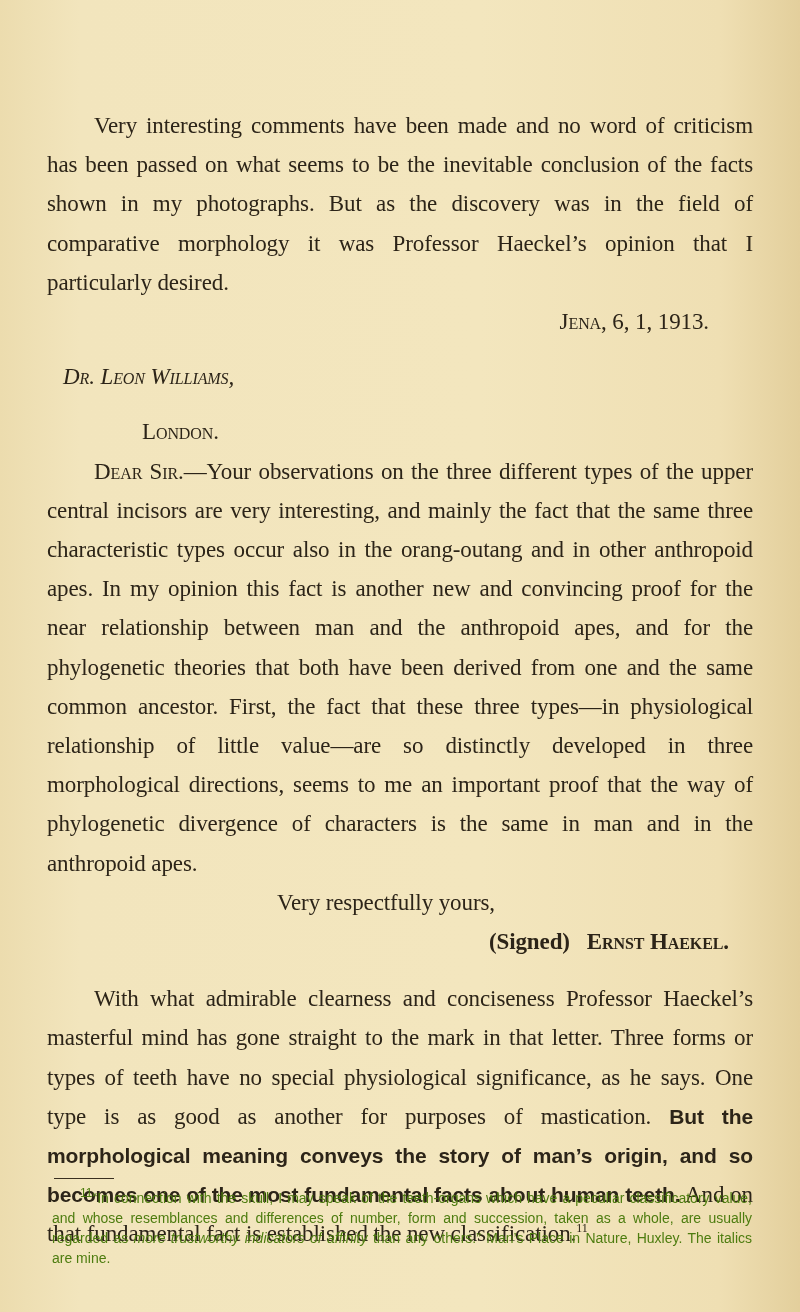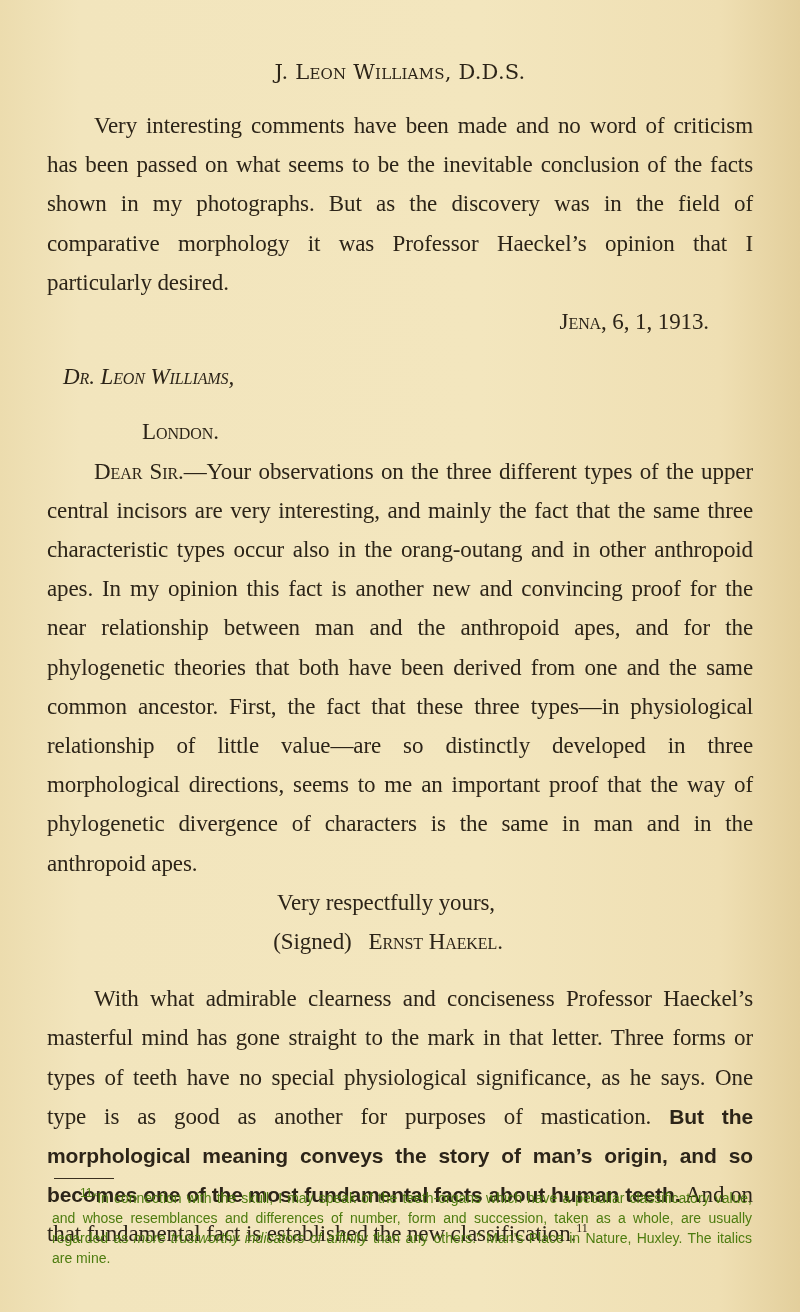--- a/index.html
+++ b/index.html
@@ -21,21 +21,21 @@
     font-size: 19.5px; line-height: 39.2px; text-align: justify;
     font-family: "Liberation Serif", "DejaVu Serif", serif;
     font-size: 23px; letter-spacing: -0.1px;
   }
   .p { margin: 0; text-indent: 47px; }
   .p.noindent { text-indent: 0; }
   .right { text-align: right; padding-right: 44px; }
   .addressee { margin: 16px; font-style: italic; }
   .addr2 { margin: 0; padding-left: 95px; }
   .closing { margin: 0; padding-left: 230px; }
-  .signed { margin: 0; text-align: center; padding-right: 24px; }
+  .signed { margin: 0; text-align: right; padding-right: 24px; font-weight: bold; }
   .gap { height: 18px; }
   .bold { font-weight: bold; font-family: "Liberation Sans", "DejaVu Sans", sans-serif; font-size: 21px; }
   sup { font-size: 12px; line-height: 0; vertical-align: super; }
   .rule { position: absolute; left: 54px; top: 1178px; width: 60px; border-top: 1.5px solid #3a3020; }
   .footnote {
     position: absolute; left: 52px; width: 700px; top: 1188px;
     font-family: "Liberation Sans", "DejaVu Sans", sans-serif;
     font-size: 14px; line-height: 20px; text-align: justify; color: #4d7c0f;
   }
   .footnote .fn-first { text-indent: 28px; margin: 0; }
@@ -43,21 +43,20 @@
   .folio {
     position: absolute; top: 1260px; left: 0; width: 800px; text-align: center;
     font-family: "Liberation Sans", "DejaVu Sans", sans-serif; font-size: 21px;
   }
 </style>
 </head>
 <body>
 
 <div class="page">
 
-  <div class="running-head"><span>J. </span><span class="sc">Leon Williams</span><span>, D.D.S.</span></div>
 
   <div class="body">
     <p class="p">Very interesting comments have been made and no word of criticism has been passed on what seems to be the inevitable conclusion of the facts shown in my photographs. But as the discovery was in the field of comparative morphology it was Professor Haeckel’s opinion that I particularly desired.</p>
 
     <p class="p noindent right"><span class="sc">Jena</span><span>, 6, 1, 1913.</span></p>
 
     <p class="addressee sc"><span>Dr. </span><span>Leon Williams,</span></p>
     <p class="addr2 sc">London.</p>
 
     <p class="p"><span class="sc">Dear Sir.</span><span>—Your observations on the three different types of the upper central incisors are very interesting, and mainly the fact that the same three characteristic types occur also in the orang-outang and in other anthropoid apes. In my opinion this fact is another new and convincing proof for the near relationship between man and the anthropoid apes, and for the phylogenetic theories that both have been derived from one and the same common ancestor. First, the fact that these three types—in physiological relationship of little value—are so distinctly developed in three morphological directions, seems to me an important proof that the way of phylogenetic divergence of characters is the same in man and in the anthropoid apes.</span></p>

